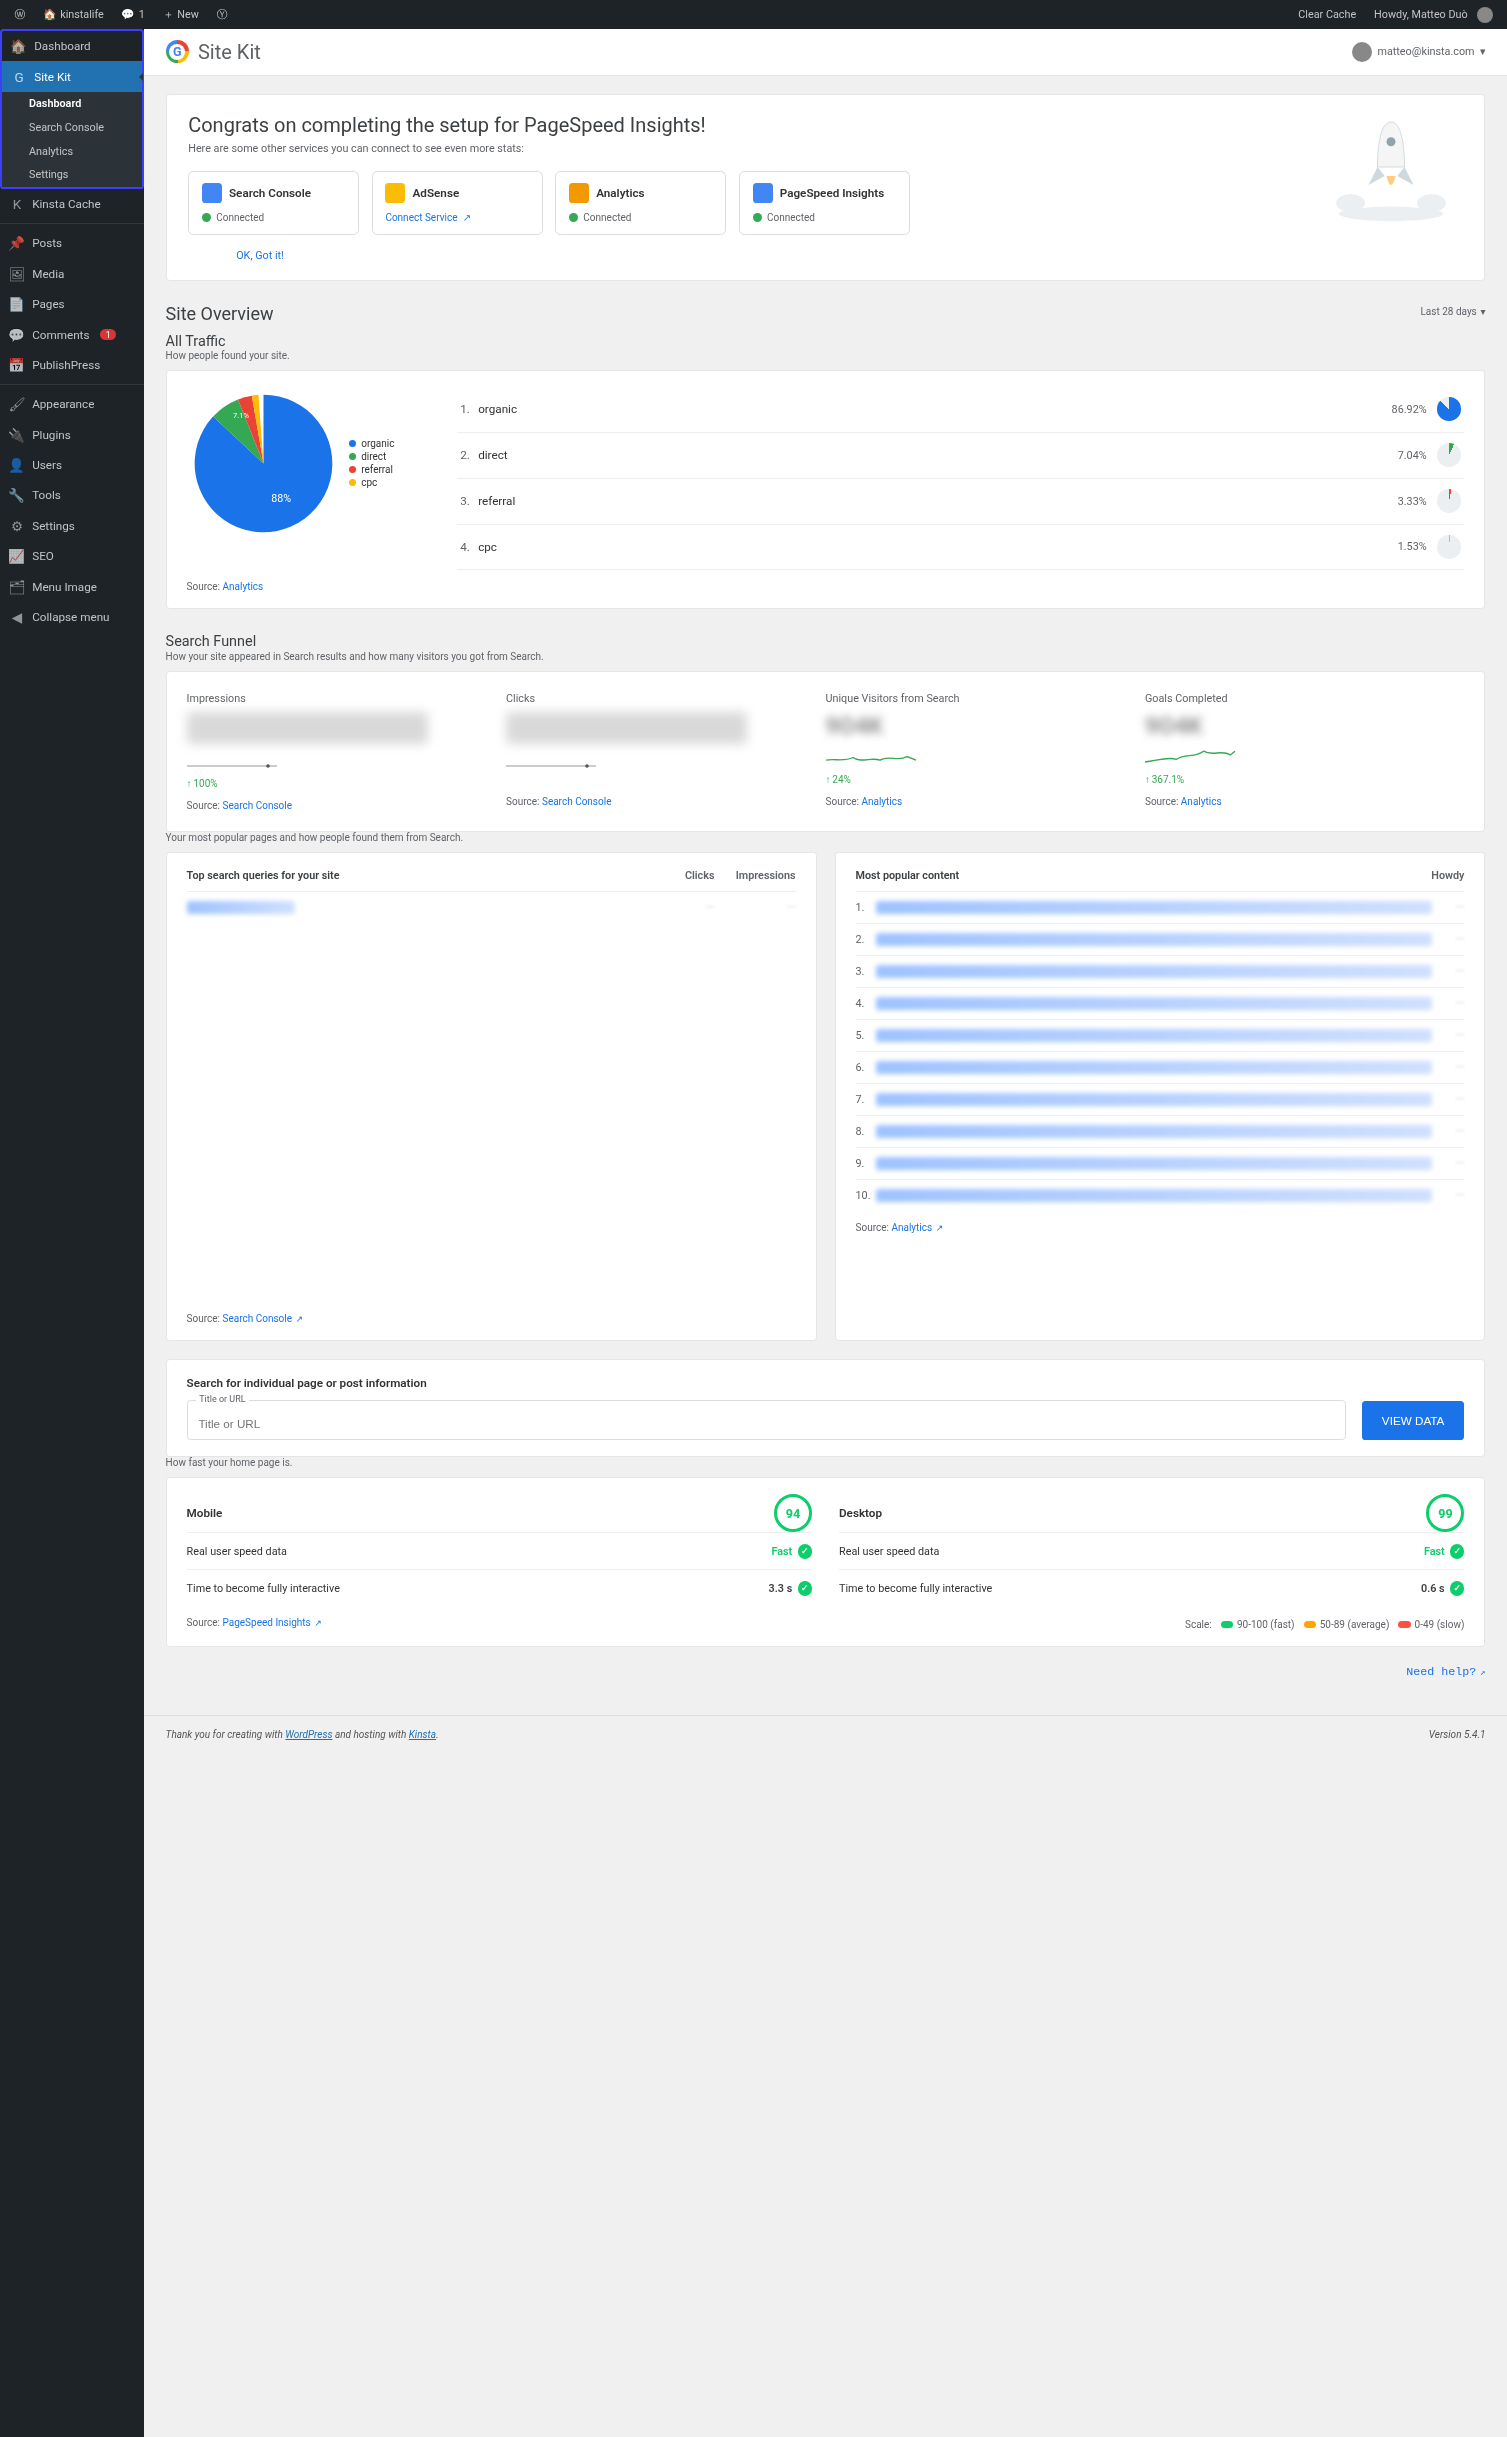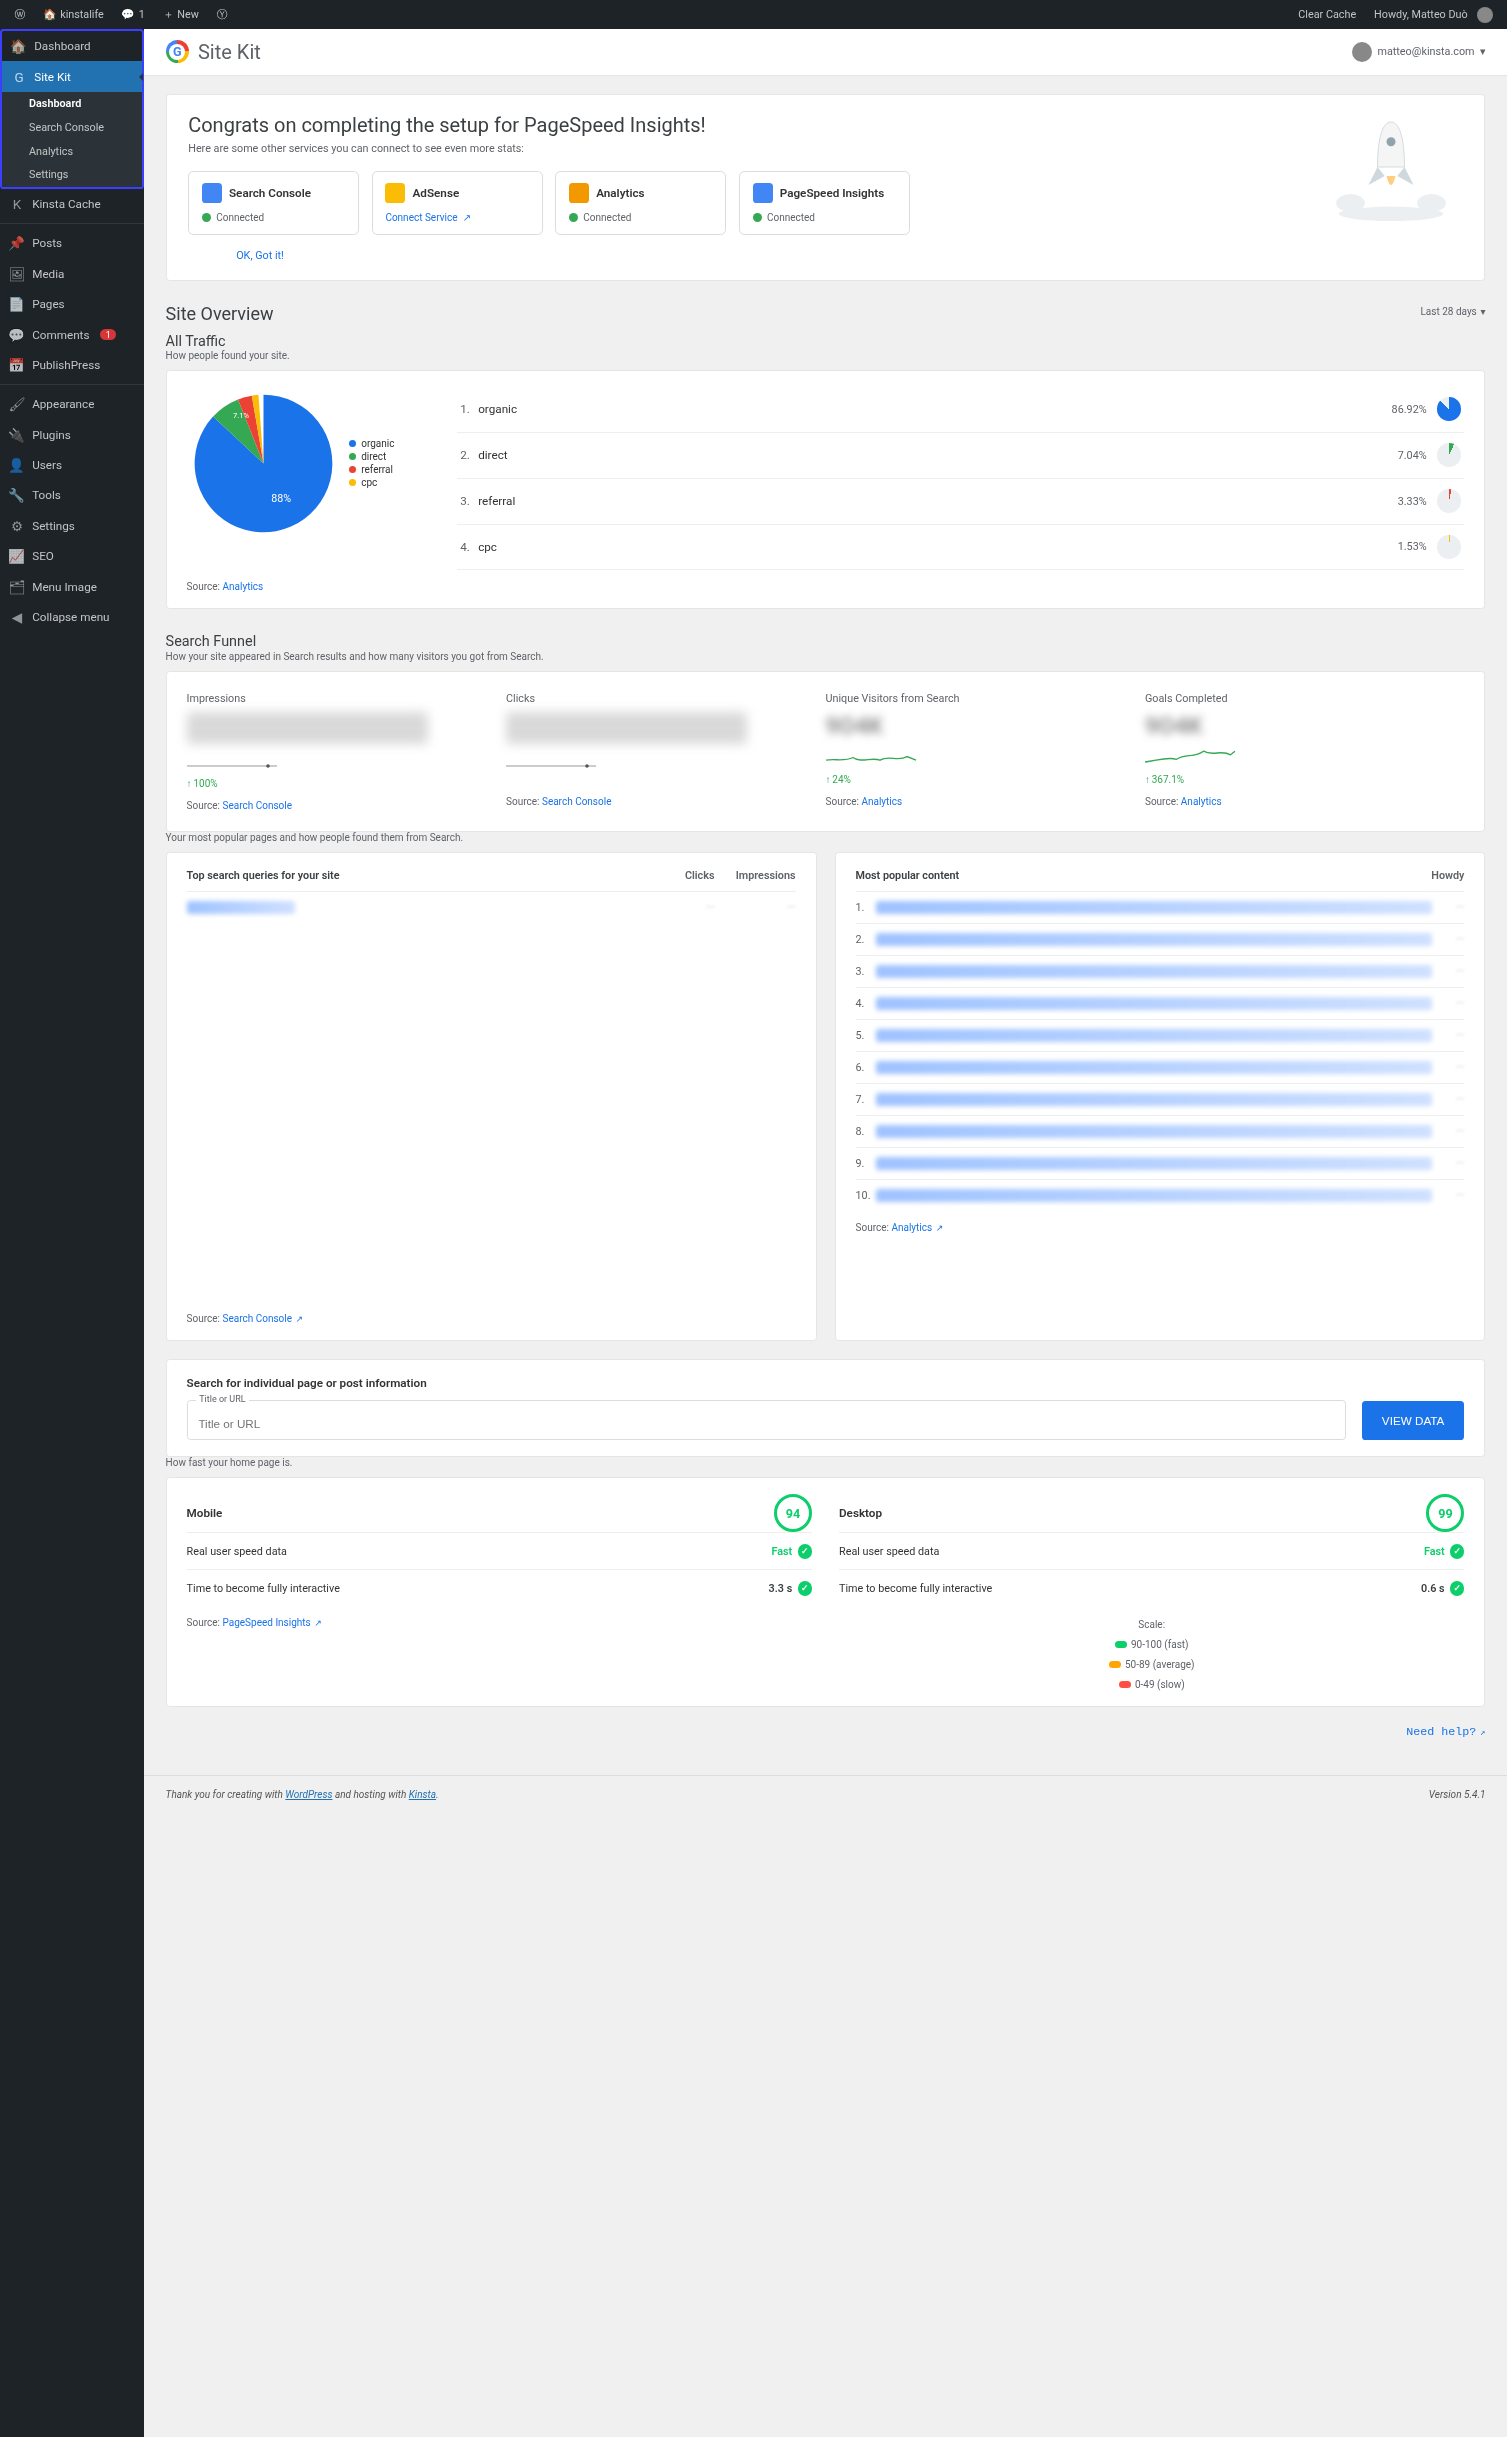--- a/index.html
+++ b/index.html
@@ -72,21 +72,21 @@
 .search-input-wrap { flex:1; position:relative; }
 .search-input { width:100%; border:0.9px solid #dadce0; border-radius:3.6px; padding:16px 10.8px 9px; font-size:11.7px;}
 .float-label { position:absolute; top:-6.3px; left:9px; background:#fff; font-size:9px; color:#5f6368; padding:0 3.6px;}
 .btn-primary { background:#1a73e8; color:#fff; border:none; padding:12.6px 20px; border-radius:3.6px; font-size:11.7px; font-weight:500; cursor:pointer;}
 .speed-grid { display:grid; grid-template-columns:1fr 1fr; gap:27px;}
 .speed-head { display:flex; justify-content:space-between; align-items:center; font-weight:600; font-size:11.7px;}
 .score-ring { width:38px; height:38px; border-radius:50%; border:3.6px solid #0cce6b; color:#0cce6b; display:flex; align-items:center; justify-content:center; font-weight:700; font-size:12.6px;}
 .speed-row { display:flex; justify-content:space-between; align-items:center; padding:10.8px 0; border-top:0.9px solid #eee; font-size:10.8px;}
 .fast-pill { display:flex; align-items:center; gap:5.4px; color:#0cce6b; font-weight:600; font-size:10.8px;}
 .check-circle { width:14.4px; height:14.4px; background:#0cce6b; border-radius:50%; color:#fff; display:flex; align-items:center; justify-content:center; font-size:9px;}
-.scale { font-size:10px; color:#5f6368; display:flex; gap:9px; justify-content:flex-end; align-items:center; margin-top:12.6px;flex-direction:column;}
+.scale { font-size:10px; color:#5f6368; display:flex; gap:9px; justify-content:flex-end; align-items:center; margin-top:12.6px;}
 .scale .pill { width:12.6px; height:7.2px; border-radius:3.6px; display:inline-block; margin-right:3.6px;}
 .need-help { text-align:right; margin:18px 0;font-family:Liberation Mono, monospace; }
 .footer { font-size:10px; color:#555; padding:12.6px 21.6px; border-top:0.9px solid #ddd; display:flex; justify-content:space-between; font-style:italic;}
 .footer a { color:#2271b1; text-decoration:underline; cursor:pointer;}
 svg { display:block; }
 .svc-icon { width:20px; height:20px; }
 .arrow-right { position:absolute; right:-0.9px; top:50%; transform:translateY(-50%); width:0; height:0; border-top:4.5px solid transparent; border-bottom:4.5px solid transparent; border-right:4.5px solid #2c3338;}
 .ext-icon::after { content:"↗"; font-size:9px; margin-left:3.6px; }
 </style>
 </head>

